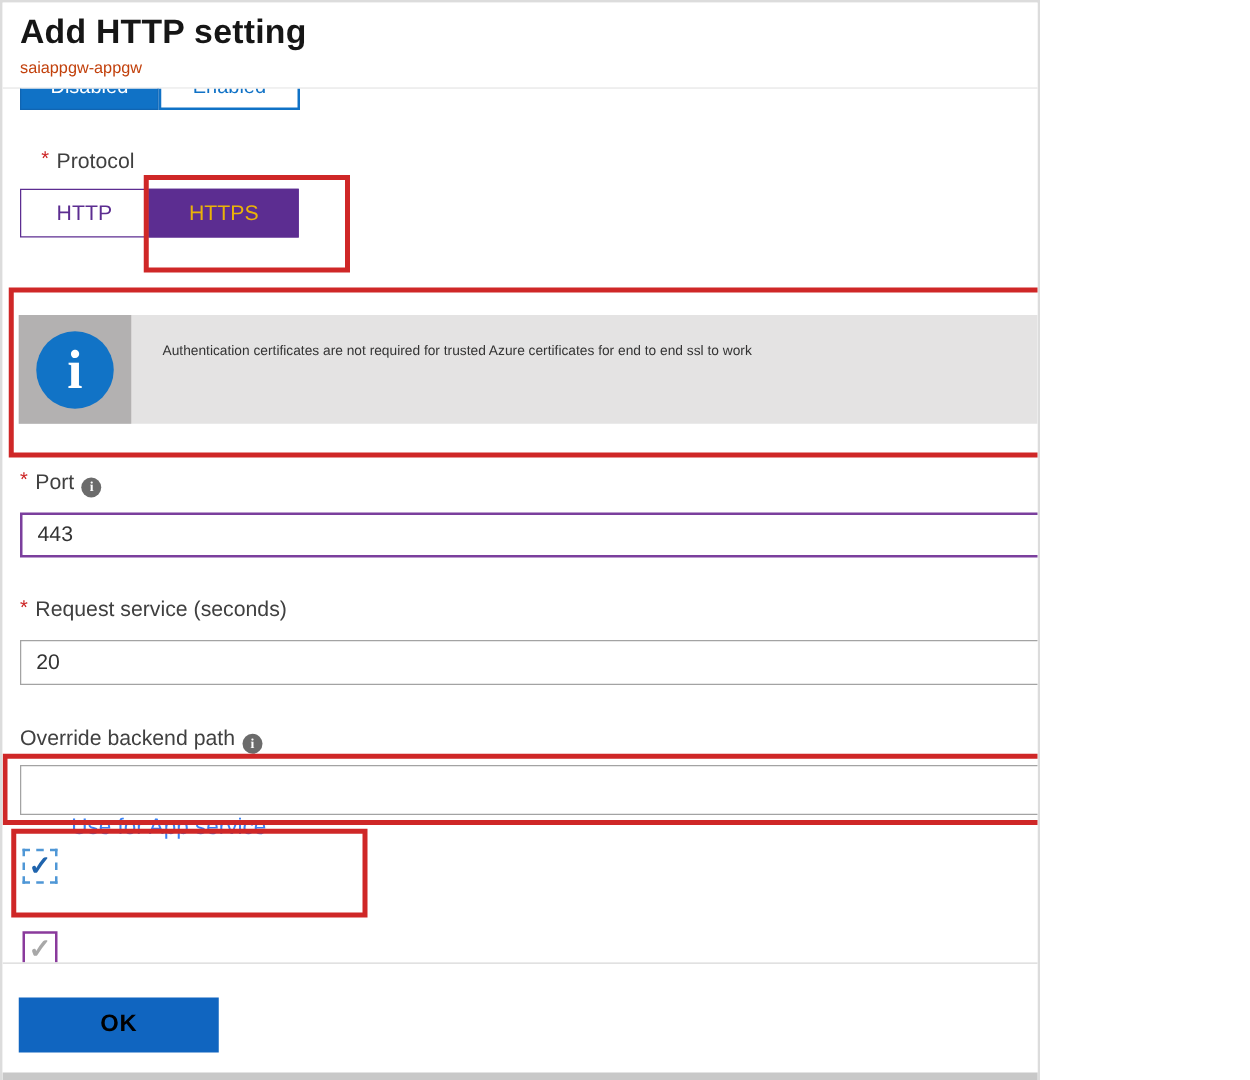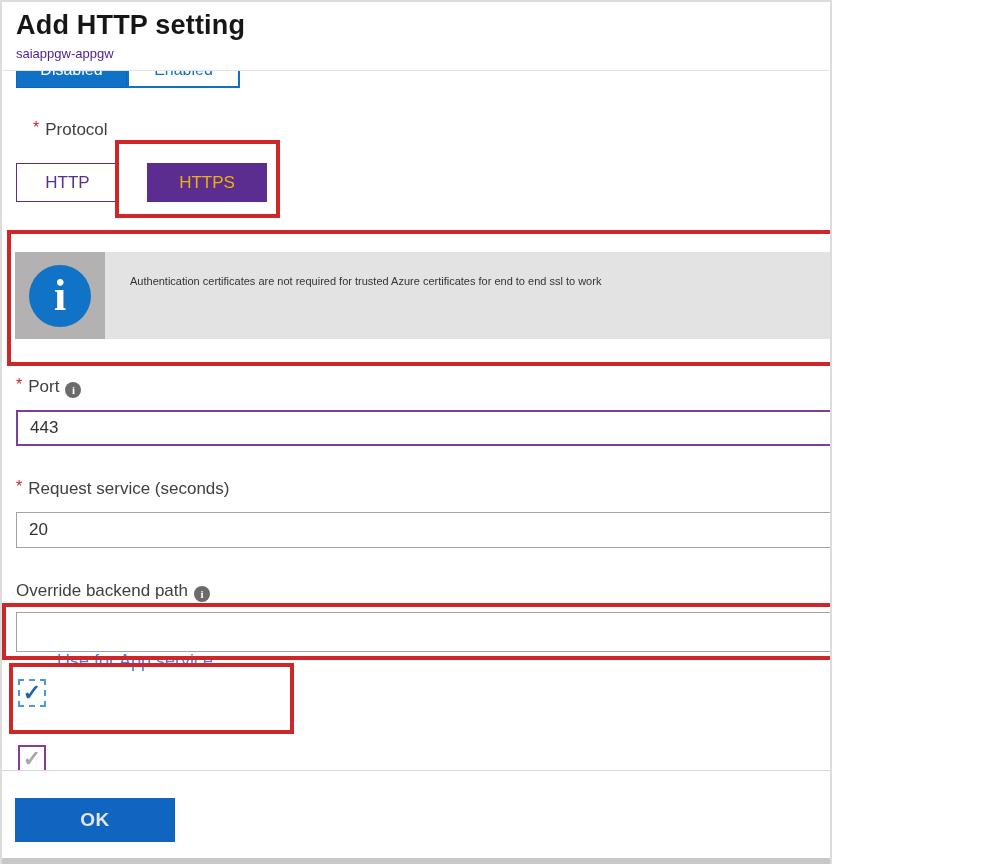--- a/index.html
+++ b/index.html
@@ -8,21 +8,21 @@
 
   .dialog {
     position: relative; width:832px; height:864px; background:#fff;
     border-left:2px solid #dcdcdc; border-top:2px solid #dcdcdc; border-right:2px solid #dcdcdc;
     overflow:hidden;
   }
 
   
   .hdr { position:absolute; left:0; top:0; width:996px; height:69px; background:#fff; border-bottom:1px solid #e2e2e2; }
   .hdr-title { position:absolute; left:14px; top:8px; font-size:27px; font-weight:bold; color:#161616; letter-spacing:.2px; }
-  .hdr-sub { position:absolute; left:14px; top:44px; font-size:13px; color:#4c1d95; }
+  .hdr-sub { position:absolute; left:14px; top:44px; font-size:13px; color:#c2410c; }
   .win-restore { position:absolute; left:906px; top:13px; width:30px; height:28px; border:2px solid #1a1a1a; background:#fff; cursor:pointer; }
   .win-close { position:absolute; left:954px; top:10px; width:34px; height:34px; cursor:pointer; }
 
   
   .content { position:absolute; left:0; top:69px; width:996px; height:699px; background:#fff; overflow:hidden; }
   .vsep { position:absolute; left:963px; top:0; width:1px; height:699px; background:#e3e3e3; }
 
   
   .toggle-clip { position:absolute; left:14px; top:0; width:224px; height:18px; overflow:hidden; }
   .toggle-row { display:flex; margin-top:-19px; }
@@ -32,21 +32,21 @@
 
   .lbl { position:absolute; font-size:17px; color:#404040; white-space:nowrap; }
   .req { color:#c22; margin-right:6px; font-size:16px; vertical-align:2px; }
   .info-dot {
     display:inline-block; width:16px; height:16px; border-radius:50%; background:#6b6b6b;
     color:#fff; font-size:11px; font-weight:bold; text-align:center; line-height:16px;
     font-family:"Liberation Serif", serif; vertical-align:-2px; margin-left:6px;
   }
 
   
-  .proto-row { position:absolute; left:14px; top:92px; display:flex;gap:28px; }
+  .proto-row { position:absolute; left:14px; top:80px; display:flex; }
   .proto-btn { height:39px; display:flex; align-items:center; justify-content:center; font-size:17px; cursor:pointer; }
   .proto-http { width:103px; background:#fff; color:#5c2d91; border:1px solid #5c2d91; }
   .proto-https { width:120px; background:#5c2d91; color:#eab308; border:1px solid #5c2d91; }
 
   
   .banner { position:absolute; left:13px; top:181px; width:913px; height:87px; background:#e4e3e3; display:flex; }
   .banner-iconcell { width:90px; height:87px; background:#b3b1b1; display:flex; align-items:center; justify-content:center; flex:none; }
   .banner-i {
     width:62px; height:62px; border-radius:50%; background:#1173c6; color:#fff;
     display:flex; align-items:center; justify-content:center;
@@ -83,21 +83,21 @@
   
   .sbar { position:absolute; left:966px; top:16px; width:30px; height:670px; background:#f1f1f1; }
   .sbar .arrow { position:absolute; left:0; width:30px; height:22px; text-align:center; font-size:12px; color:#555; line-height:22px; cursor:pointer; }
   .sbar .arrow-up { top:4px; }
   .sbar .arrow-down { bottom:4px; }
   .sbar .thumb { position:absolute; left:0; top:170px; width:30px; height:355px; background:#c6c6c6; cursor:pointer; }
 
   
   .footer { position:absolute; left:0; top:768px; width:996px; height:88px; background:#fff; border-top:1px solid #d8d8d8; }
   .ok-btn {
-    position:absolute; left:13px; top:27px; width:160px; height:44px; background:#1065c0; color:#e5e5e5;
+    position:absolute; left:13px; top:27px; width:160px; height:44px; background:#1065c0; color:#000000;
     font-size:19px; font-weight:bold; border:none; cursor:pointer; letter-spacing:.5px;
     font-family:"Liberation Sans", sans-serif;
   }
   .bottom-strip { position:absolute; left:0; top:856px; width:996px; height:8px; background:#c8c8c8; }
 </style>
 </head>
 <body>
 
 <div class="dialog">
 

